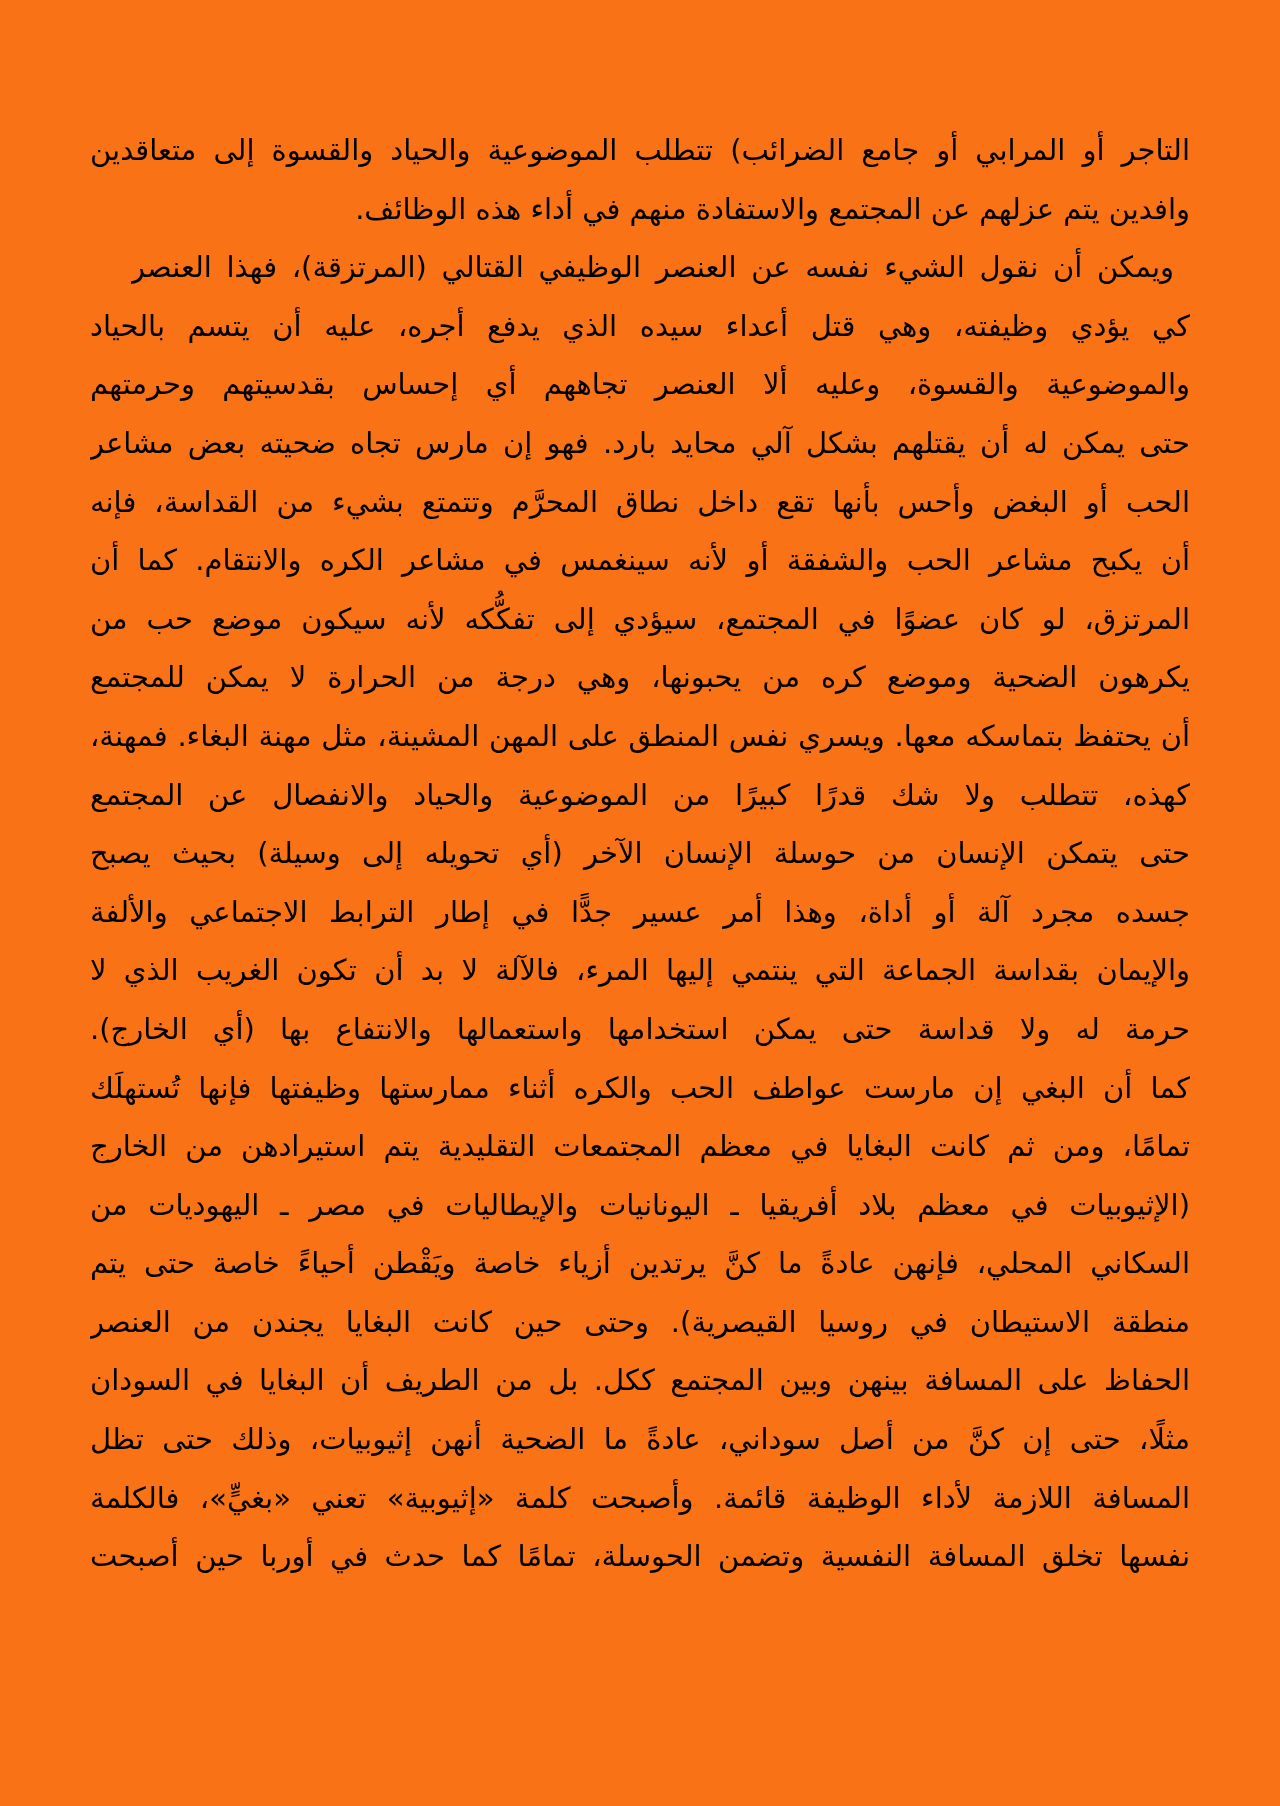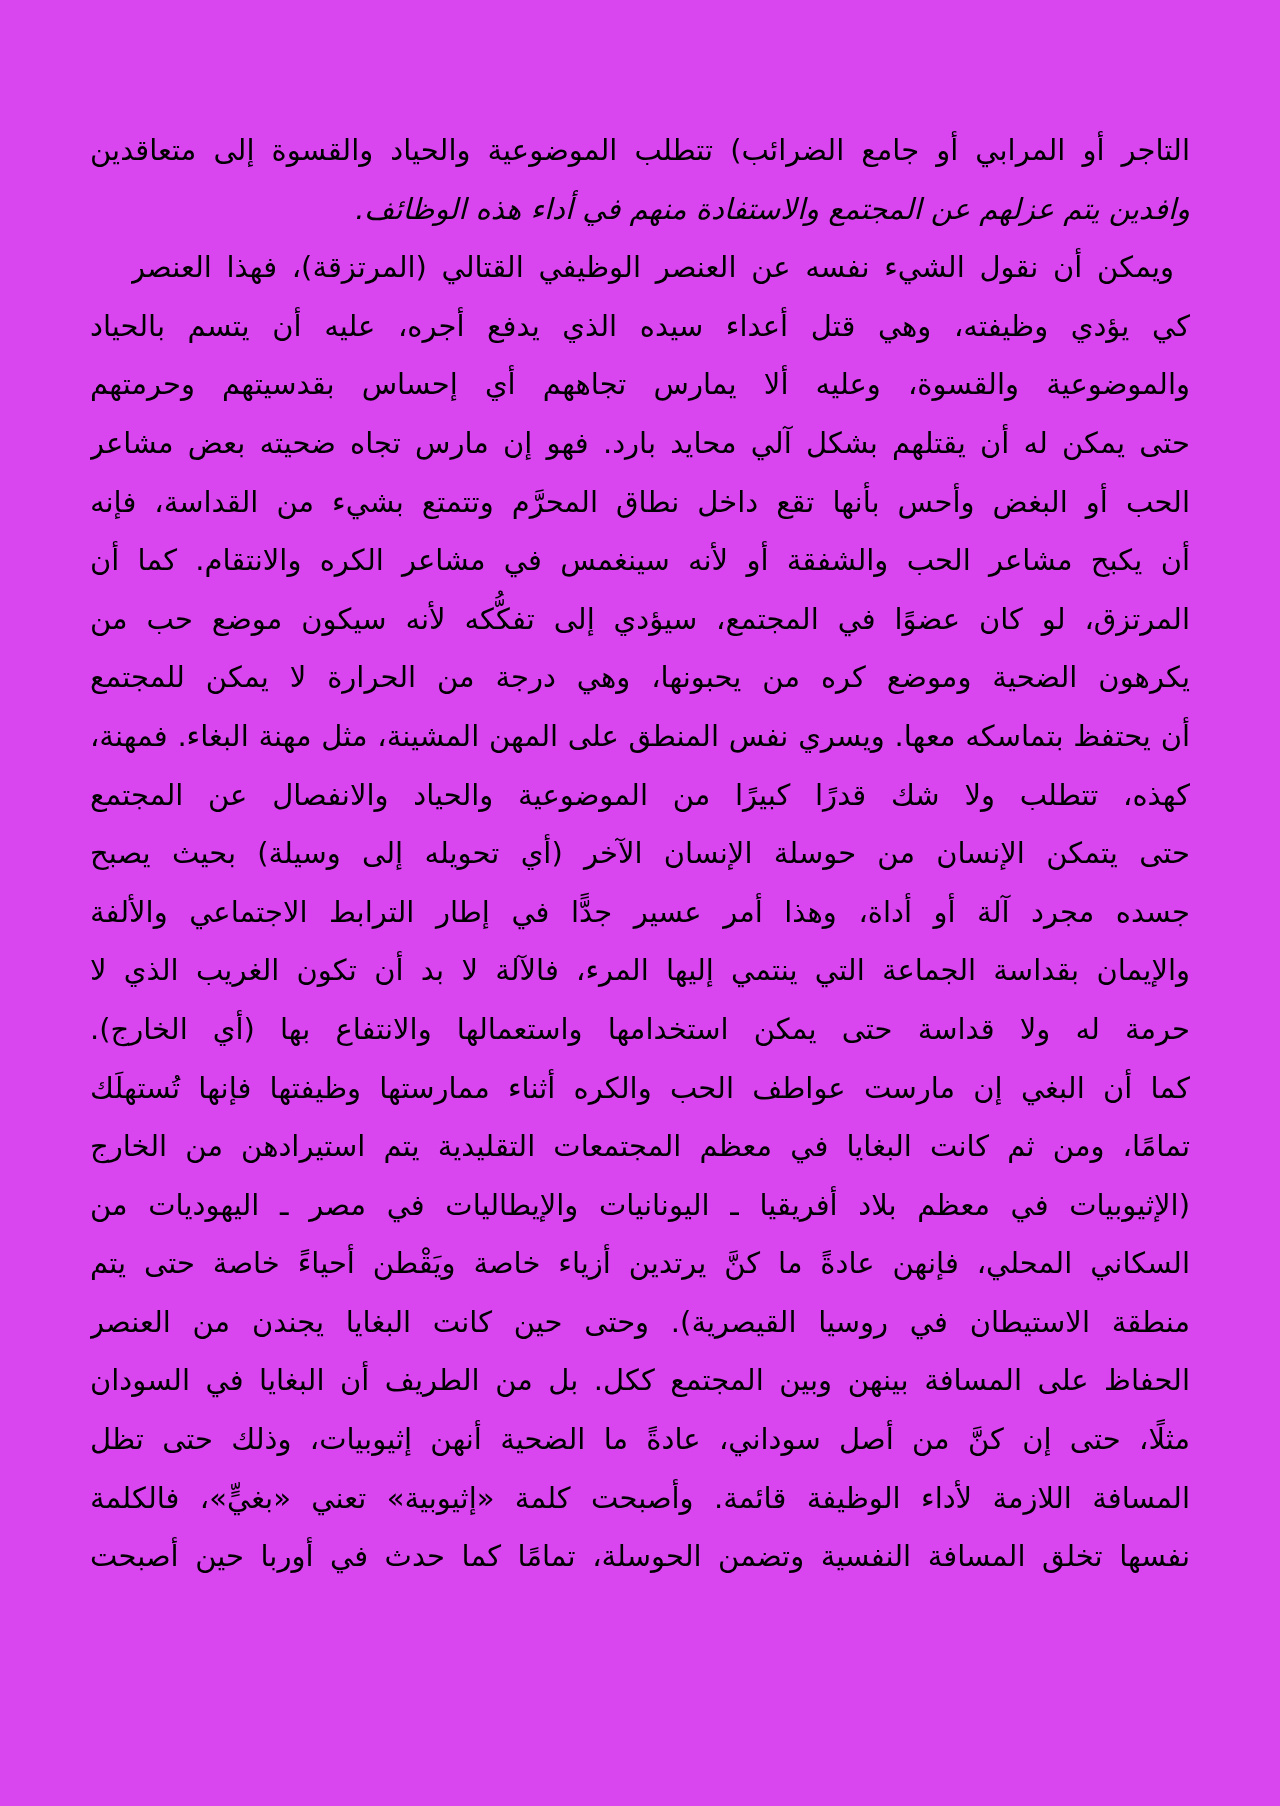--- a/index.html
+++ b/index.html
@@ -4,21 +4,21 @@
 <style>
   html, body {
     margin: 0;
     padding: 0;
     background: #ffffff;
   }
   .page {
     position: relative;
     width: 1280px;
     height: 1806px;
-    background: #d946ef;
+    background: #f97316;
     overflow: hidden;
   }
   .text-block {
     position: absolute;
     top: 121px;
     right: 90px;
     width: 1100px;
     direction: rtl;
     unicode-bidi: embed;
     font-family: "DejaVu Sans", sans-serif;
@@ -33,42 +33,41 @@
   .line {
     text-align: justify;
     text-align-last: justify;
     text-justify: inter-word;
     height: 58.6px;
     overflow: hidden;
   }
   .line.para-end {
     text-align: center;
     text-align-last: start;
-    font-style: italic;
   }
   .line.para-start {
     text-indent: 16px;
     margin-left: 41px;
   }
 </style>
 </head>
 <body>
 
 <div class="page">
   <div class="text-block">
 
     <div class="paragraph">
       <div class="line">التاجر أو المرابي أو جامع الضرائب) تتطلب الموضوعية والحياد والقسوة إلى متعاقدين</div>
       <div class="line para-end">وافدين يتم عزلهم عن المجتمع والاستفادة منهم في أداء هذه الوظائف.</div>
     </div>
 
     <div class="paragraph">
       <div class="line para-start">ويمكن أن نقول الشيء نفسه عن العنصر الوظيفي القتالي (المرتزقة)، فهذا العنصر</div>
       <div class="line">كي يؤدي وظيفته، وهي قتل أعداء سيده الذي يدفع أجره، عليه أن يتسم بالحياد</div>
-      <div class="line">والموضوعية والقسوة، وعليه ألا يمارس تجاههم أي إحساس بقدسيتهم وحرمتهم</div>
+      <div class="line">والموضوعية والقسوة، وعليه ألا العنصر تجاههم أي إحساس بقدسيتهم وحرمتهم</div>
       <div class="line">حتى يمكن له أن يقتلهم بشكل آلي محايد بارد. فهو إن مارس تجاه ضحيته بعض مشاعر</div>
       <div class="line">الحب أو البغض وأحس بأنها تقع داخل نطاق المحرَّم وتتمتع بشيء من القداسة، فإنه</div>
       <div class="line">أن يكبح مشاعر الحب والشفقة أو لأنه سينغمس في مشاعر الكره والانتقام. كما أن</div>
       <div class="line">المرتزق، لو كان عضوًا في المجتمع، سيؤدي إلى تفكُّكه لأنه سيكون موضع حب من</div>
       <div class="line">يكرهون الضحية وموضع كره من يحبونها، وهي درجة من الحرارة لا يمكن للمجتمع</div>
       <div class="line">أن يحتفظ بتماسكه معها. ويسري نفس المنطق على المهن المشينة، مثل مهنة البغاء. فمهنة،</div>
       <div class="line">كهذه، تتطلب ولا شك قدرًا كبيرًا من الموضوعية والحياد والانفصال عن المجتمع</div>
       <div class="line">حتى يتمكن الإنسان من حوسلة الإنسان الآخر (أي تحويله إلى وسيلة) بحيث يصبح</div>
       <div class="line">جسده مجرد آلة أو أداة، وهذا أمر عسير جدًّا في إطار الترابط الاجتماعي والألفة</div>
       <div class="line">والإيمان بقداسة الجماعة التي ينتمي إليها المرء، فالآلة لا بد أن تكون الغريب الذي لا</div>

